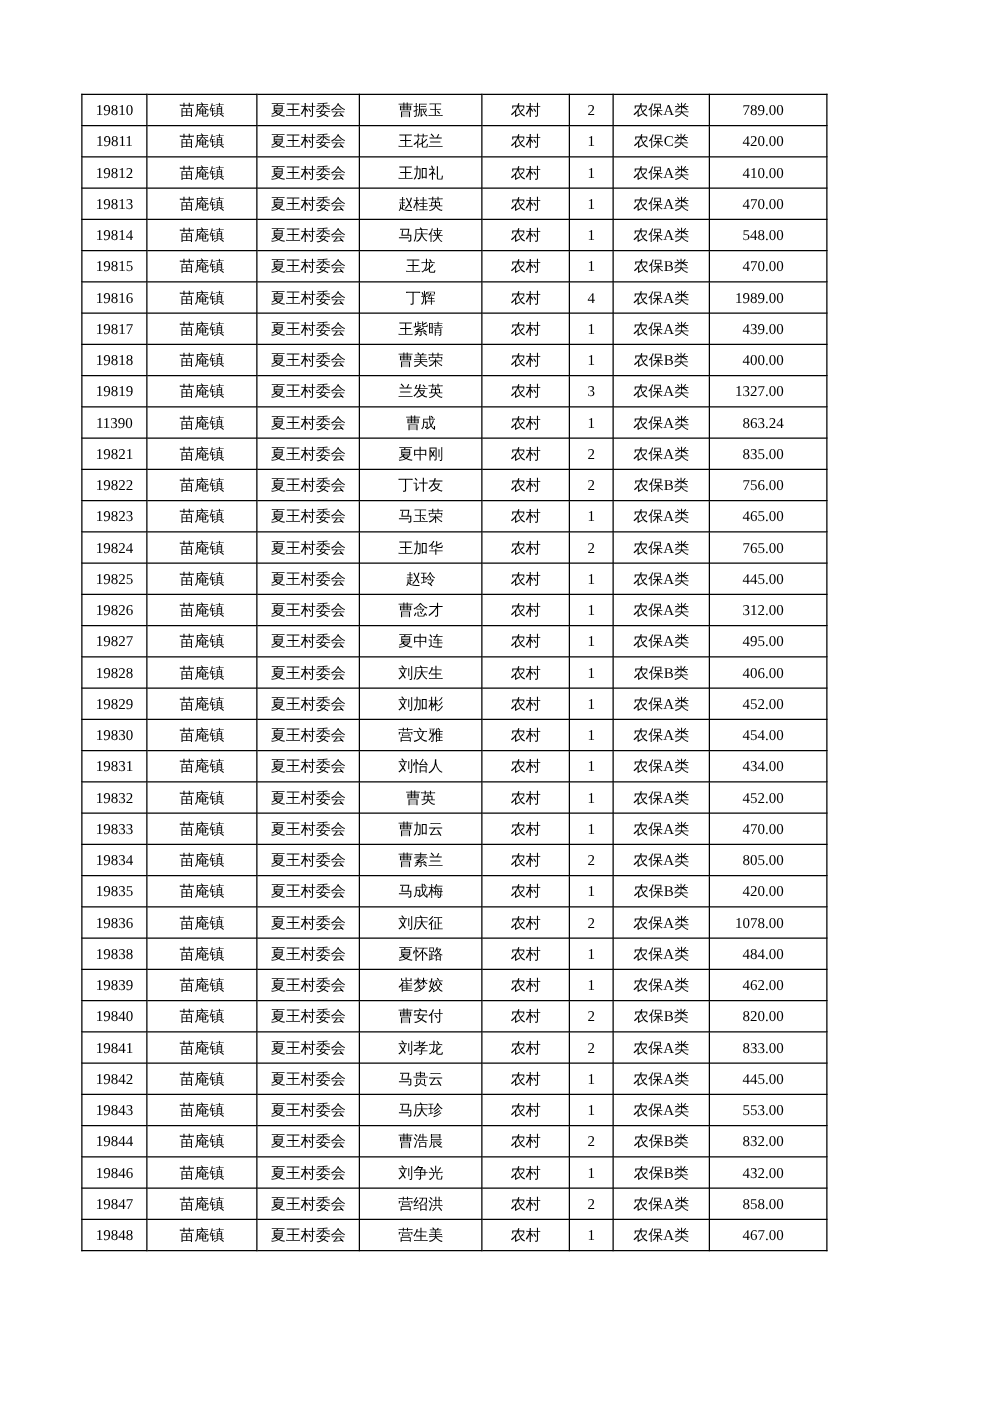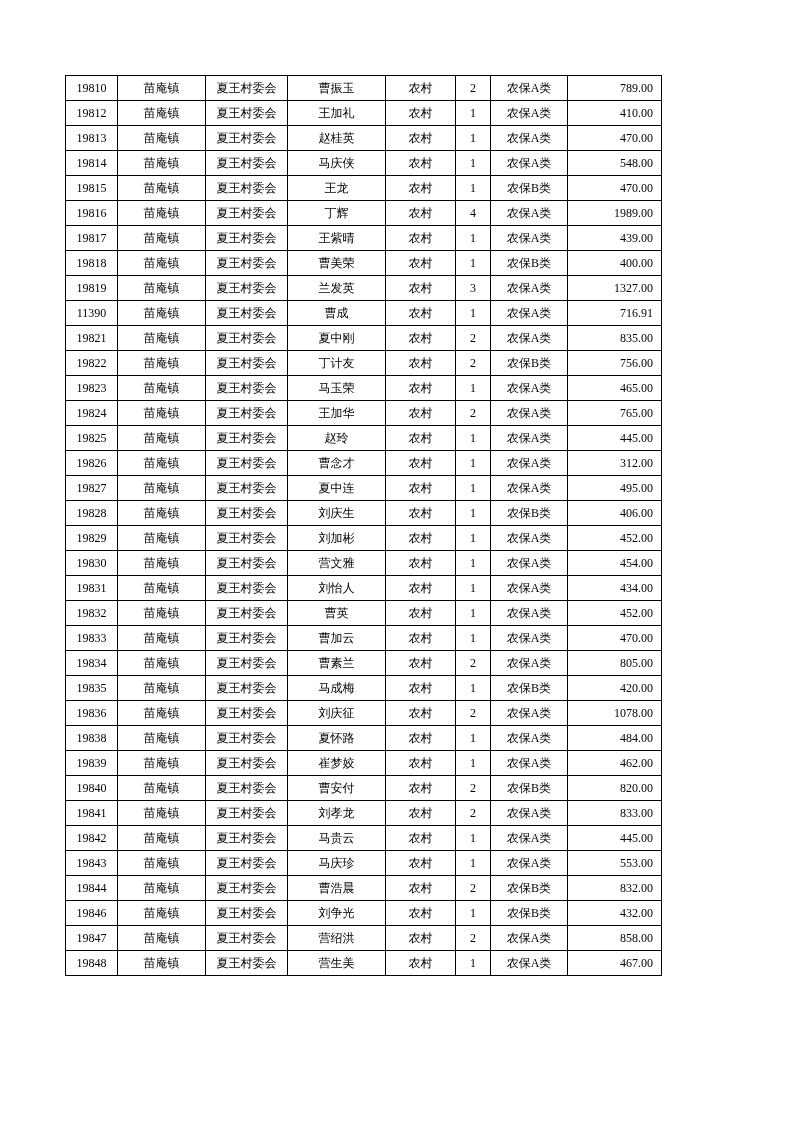--- a/index.html
+++ b/index.html
@@ -29,21 +29,21 @@
     height: 24px;
     font-size: 12px;
     line-height: 24px;
     text-align: center;
     padding: 0;
     white-space: nowrap;
     overflow: hidden;
   }
   table.benefit-table td.col-7 {
     text-align: right;
-    padding-right: 8px;
+    padding-right: 34px;
   }
 </style>
 </head>
 <body>
 
 <div class="page">
   <table class="benefit-table">
     <colgroup>
       <col style="width:52px">
       <col style="width:88px">
@@ -59,20 +59,30 @@
           <td class="col-0">19810</td>
           <td class="col-1">苗庵镇</td>
           <td class="col-2">夏王村委会</td>
           <td class="col-3">曹振玉</td>
           <td class="col-4">农村</td>
           <td class="col-5">2</td>
           <td class="col-6">农保A类</td>
           <td class="col-7">789.00</td>
         </tr>
         <tr>
+          <td class="col-0">19811</td>
+          <td class="col-1">苗庵镇</td>
+          <td class="col-2">夏王村委会</td>
+          <td class="col-3">王花兰</td>
+          <td class="col-4">农村</td>
+          <td class="col-5">1</td>
+          <td class="col-6">农保C类</td>
+          <td class="col-7">420.00</td>
+        </tr>
+        <tr>
           <td class="col-0">19812</td>
           <td class="col-1">苗庵镇</td>
           <td class="col-2">夏王村委会</td>
           <td class="col-3">王加礼</td>
           <td class="col-4">农村</td>
           <td class="col-5">1</td>
           <td class="col-6">农保A类</td>
           <td class="col-7">410.00</td>
         </tr>
         <tr>
@@ -146,21 +156,21 @@
           <td class="col-7">1327.00</td>
         </tr>
         <tr>
           <td class="col-0">11390</td>
           <td class="col-1">苗庵镇</td>
           <td class="col-2">夏王村委会</td>
           <td class="col-3">曹成</td>
           <td class="col-4">农村</td>
           <td class="col-5">1</td>
           <td class="col-6">农保A类</td>
-          <td class="col-7">716.91</td>
+          <td class="col-7">863.24</td>
         </tr>
         <tr>
           <td class="col-0">19821</td>
           <td class="col-1">苗庵镇</td>
           <td class="col-2">夏王村委会</td>
           <td class="col-3">夏中刚</td>
           <td class="col-4">农村</td>
           <td class="col-5">2</td>
           <td class="col-6">农保A类</td>
           <td class="col-7">835.00</td>

